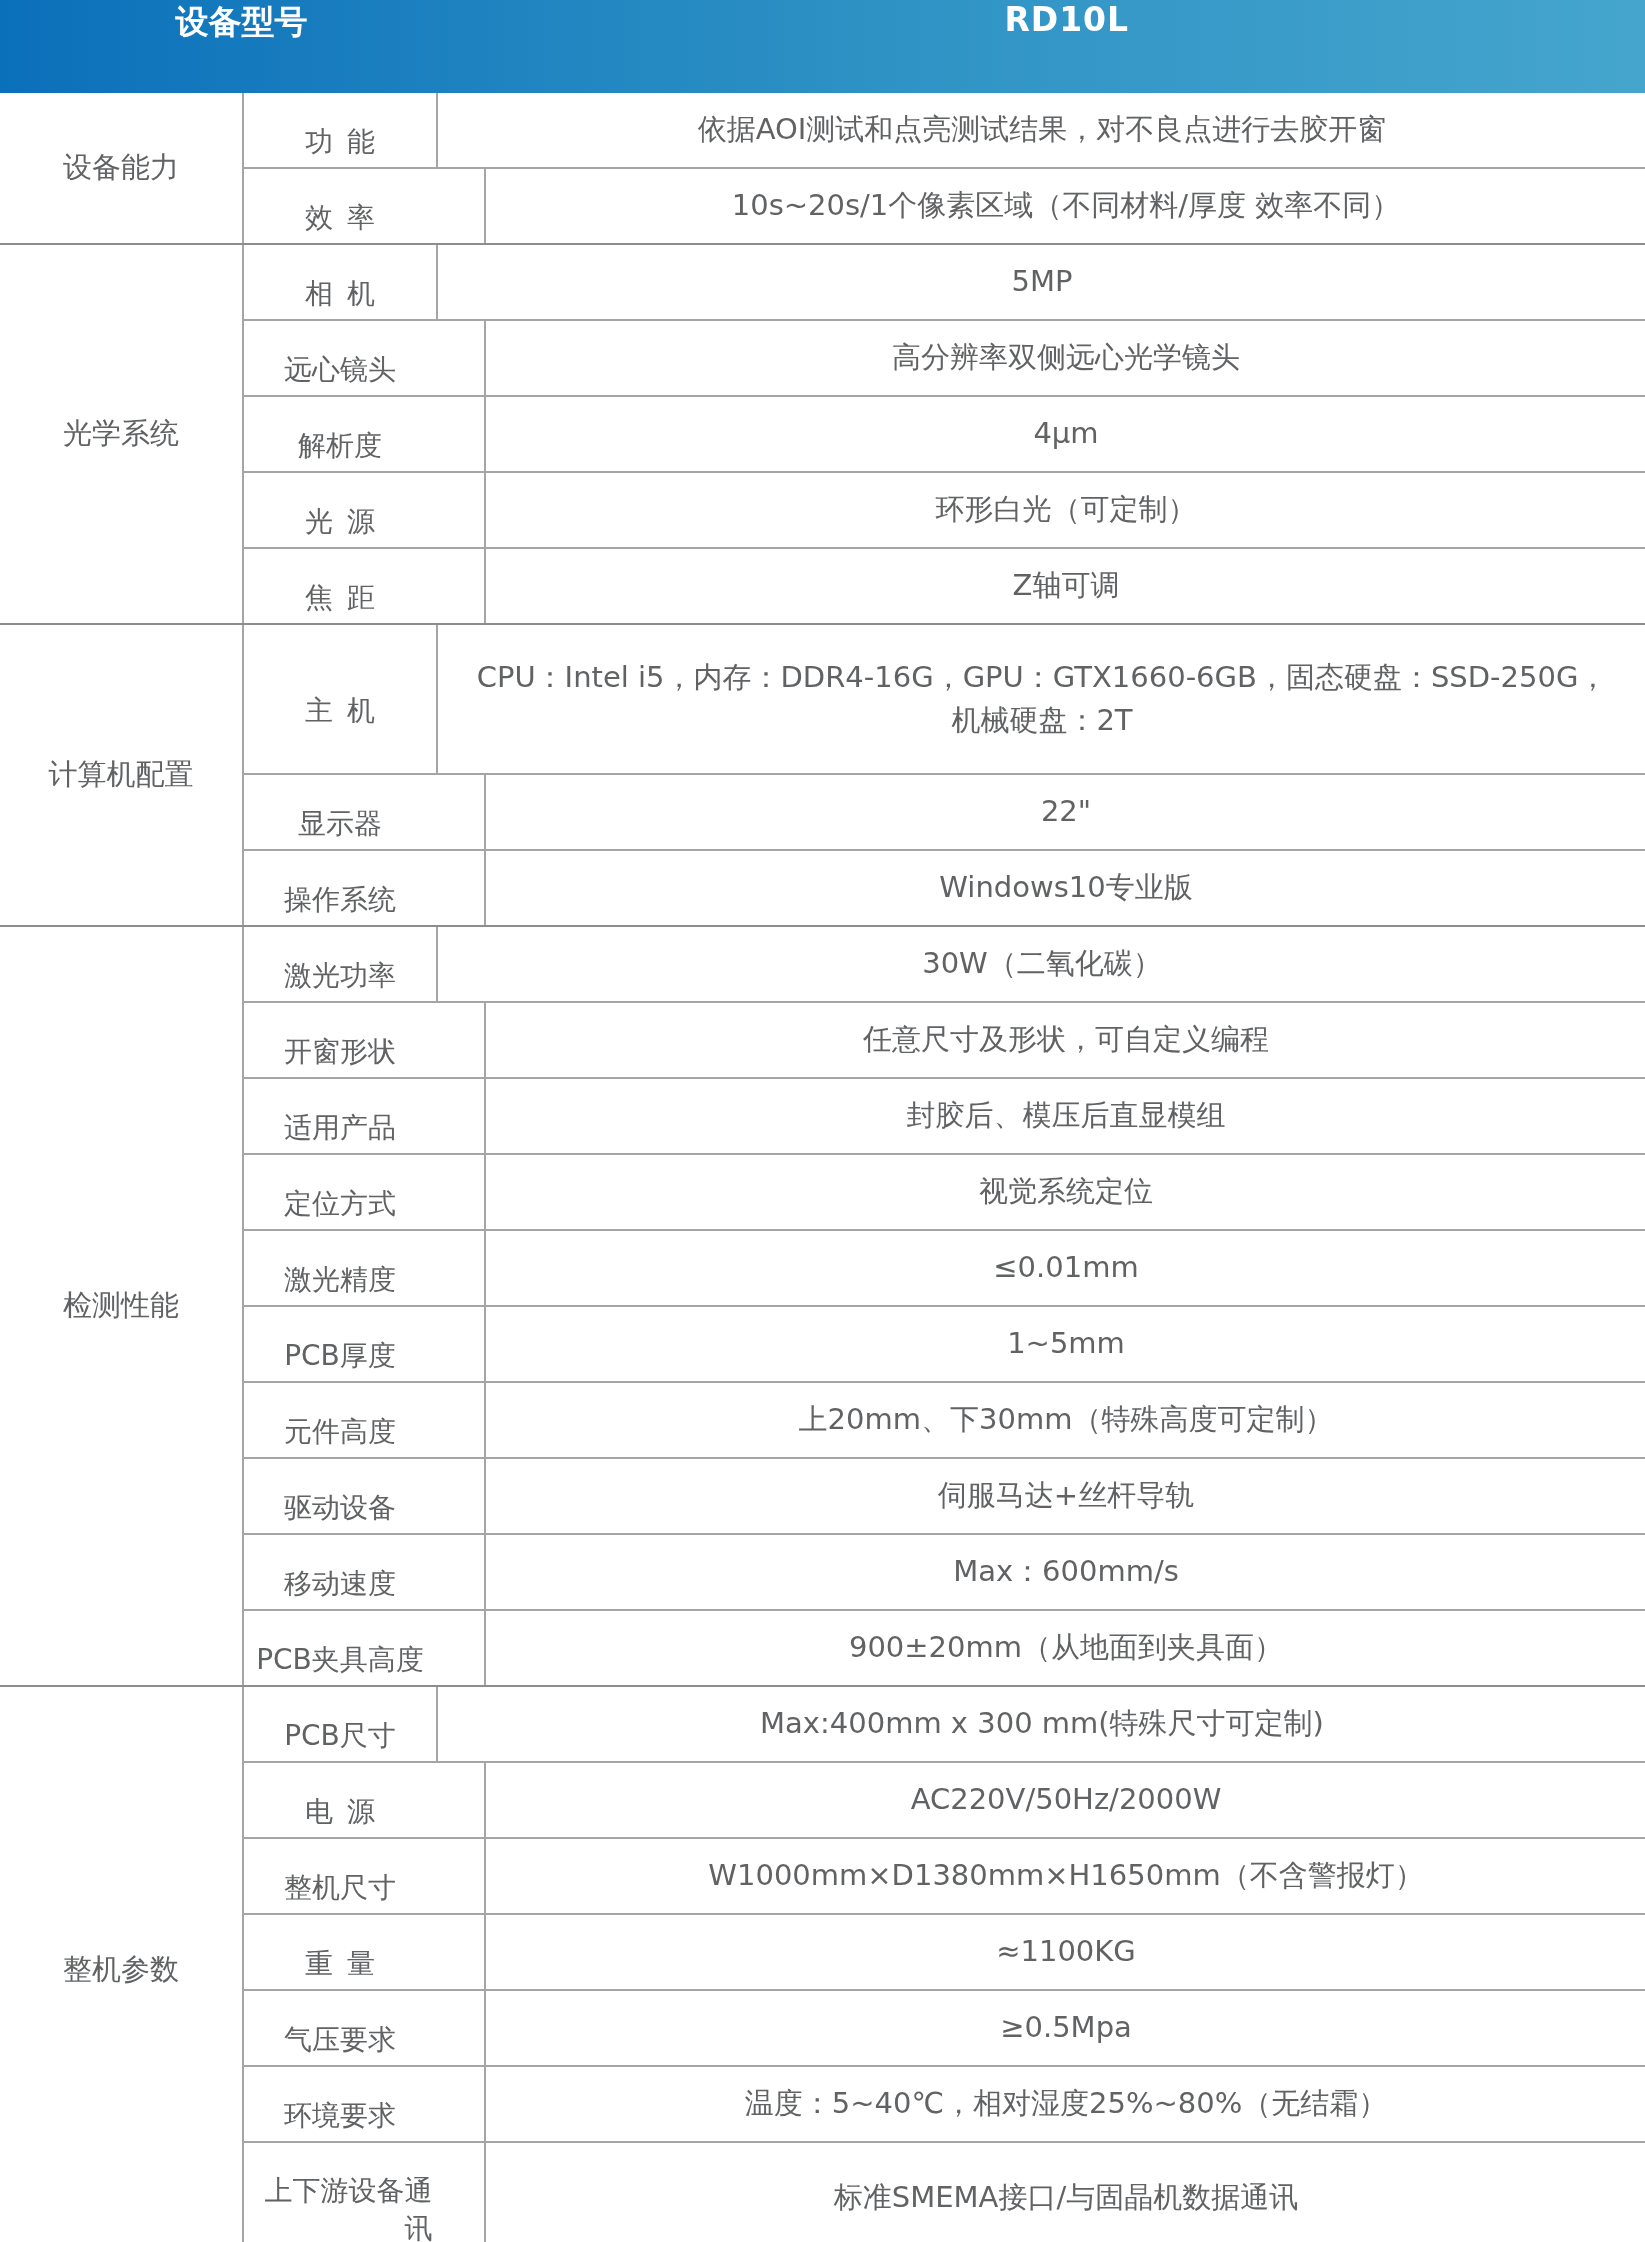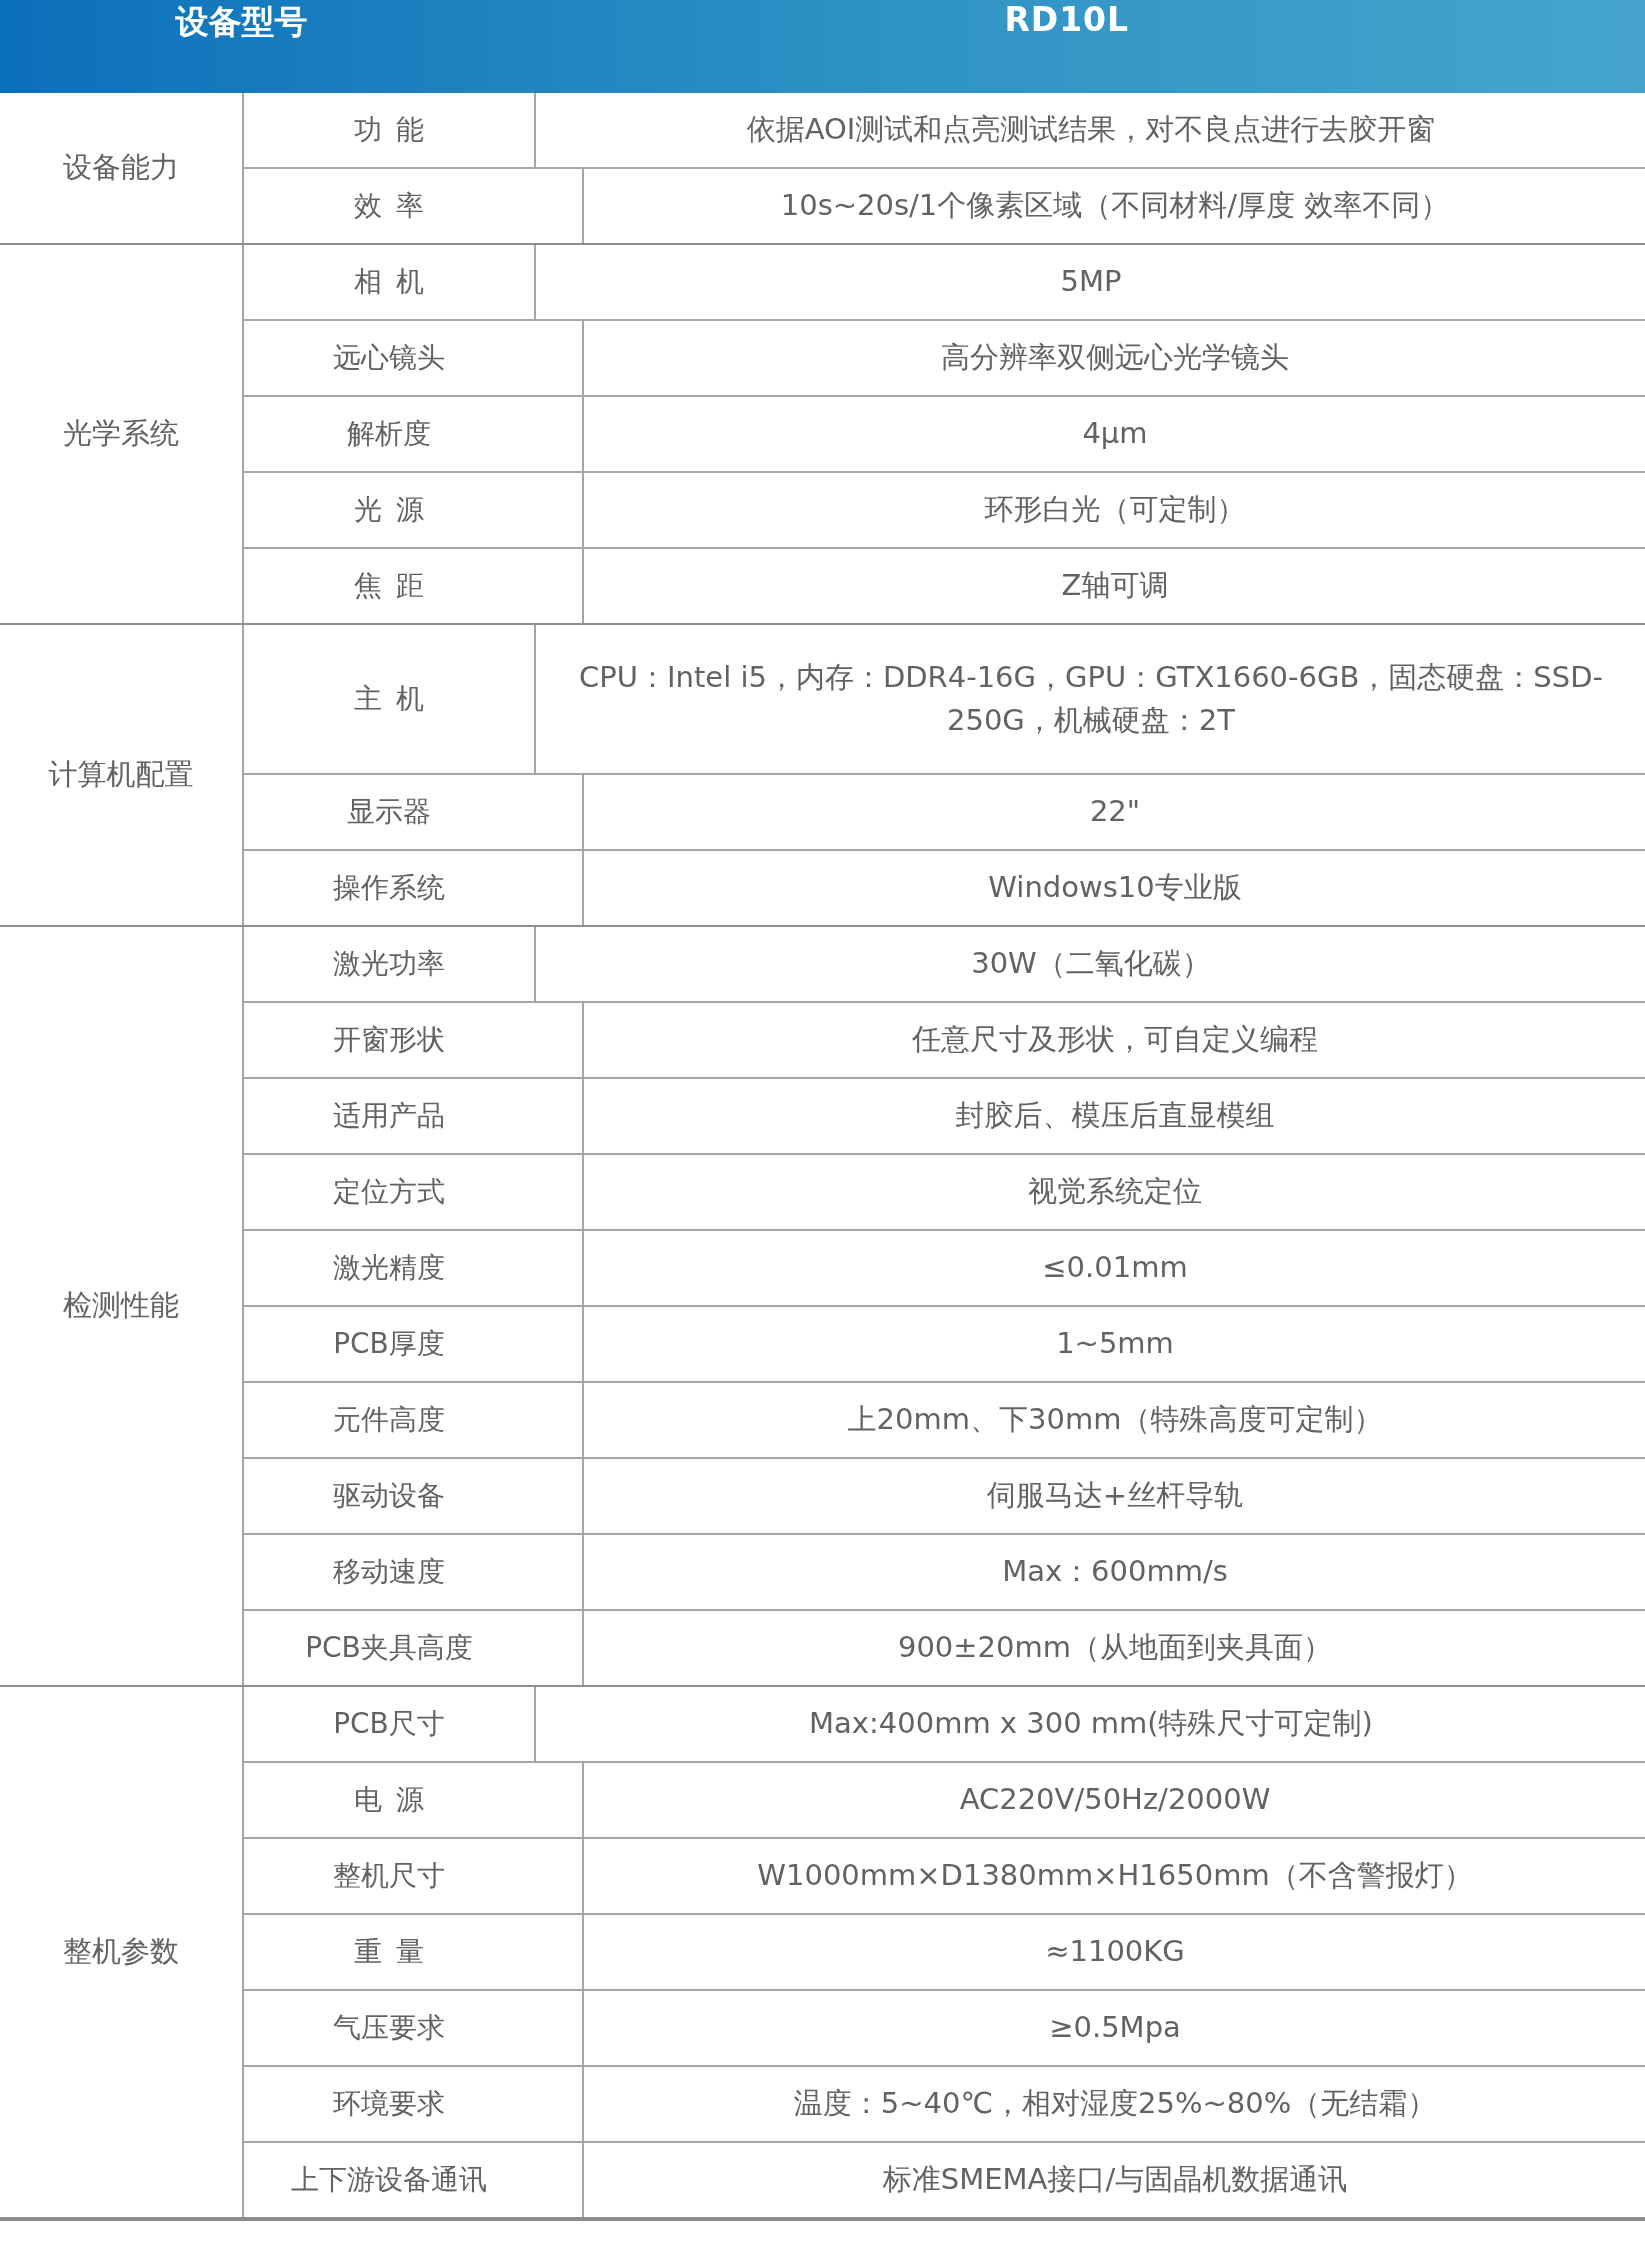--- a/index.html
+++ b/index.html
@@ -25,22 +25,22 @@
   .section + .section { border-top:2.6px solid #8d8d8d; }
   .group-cell {
     width:242px; display:flex; align-items:center; justify-content:center;
     font-size:29px; text-align:center;
   }
   .rows { flex:1; border-left:2.6px solid #a5a5a5; display:flex; flex-direction:column; }
   .row  { display:flex; min-height:74px; }
   .row.tall { min-height:148px; }
   .row + .row { border-top:2.6px solid #a5a5a5;gap:48px; }
   .attr {
-    width:290px; display:flex; align-items:center; justify-content:center;
-    font-size:28px; text-align:center; padding:5.2px 3.5px; box-sizing:border-box;
+    width:192px; display:flex; align-items:center; justify-content:center;
+    font-size:28px; text-align:right; padding:5.2px 3.5px; box-sizing:border-box;margin-top:24px;
   }
   .val {
     flex:1; border-left:2.6px solid #a5a5a5;
     display:flex; align-items:center; justify-content:center;
     font-size:29px; text-align:center; line-height:1.5; padding:7px 35px; box-sizing:border-box;
   }
 </style>
 </head>
 <body>
 

